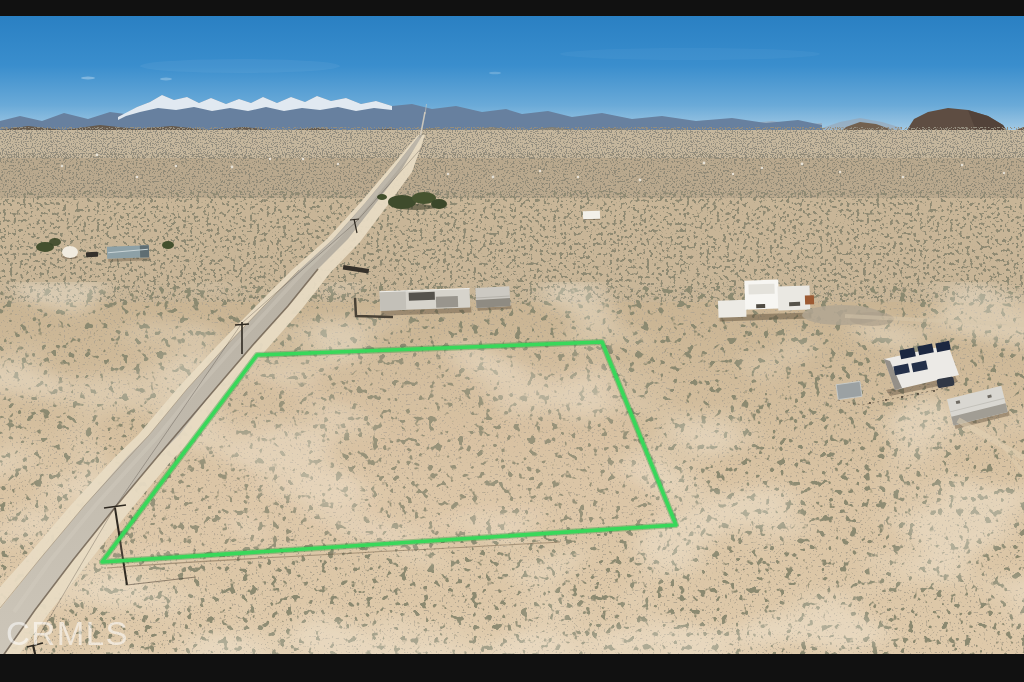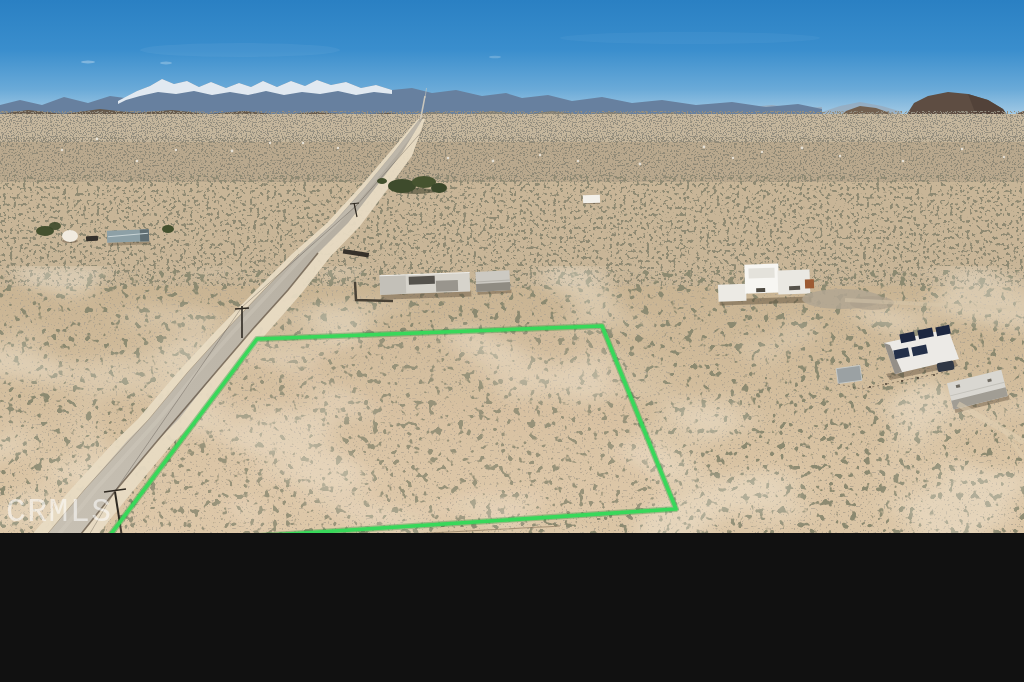--- a/index.html
+++ b/index.html
@@ -1,20 +1,21 @@
 <!DOCTYPE html>
 <html><head>
 <meta charset="utf-8">
 <style>
   html,body{margin:0;padding:0;background:#111;}
   .stage{
     position:relative;
-    width:1024px;height:533px;
+    width:1024px;height:638px;
     overflow:hidden;
-    font-family:Liberation Mono, monospace;
+    font-family:Liberation Sans, sans-serif;
+    margin-top:16px;
   }
   .stage svg{display:block;width:1024px;height:682px;}
   .watermark{
     position:absolute;
     left:6px;bottom:0px;
     font-size:33px;
     font-weight:400;
     letter-spacing:1.5px;
     color:rgba(255,255,255,0.55);
     user-select:none;

